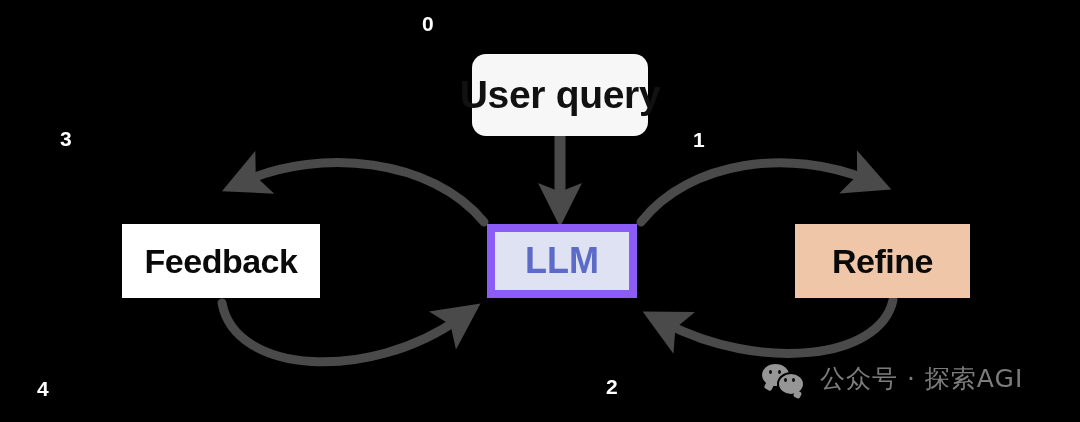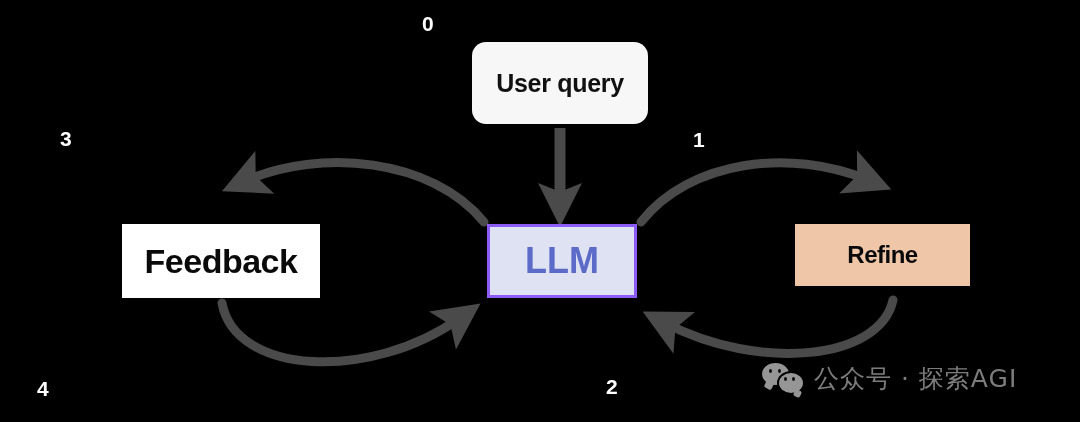--- a/index.html
+++ b/index.html
@@ -28,61 +28,61 @@
     display: flex;
     align-items: center;
     justify-content: center;
     box-sizing: border-box;
     font-weight: bold;
     white-space: nowrap;
   }
   
   #node-user-query {
     left: 472px;
-    top: 42px;
+    top: 54px;
     width: 176px;
     height: 82px;
     background: #f7f7f7;
     border-radius: 14px;
     color: #111111;
-    font-size: 25px;
+    font-size: 39px;
     letter-spacing: -0.3px;
   }
   
   #node-llm {
     left: 487px;
     top: 224px;
     width: 150px;
     height: 74px;
     background: #dfe2f2;
-    border: 3px solid #8b5cf6;
+    border: 8px solid #8b5cf6;
     color: #5c6bc8;
     font-size: 36px;
     letter-spacing: 0px;
   }
   
   #node-feedback {
     left: 122px;
     top: 224px;
     width: 198px;
     height: 74px;
     background: #ffffff;
     color: #0a0a0a;
     font-size: 34px;
     letter-spacing: -0.5px;
   }
   
   #node-refine {
     left: 795px;
     top: 224px;
     width: 175px;
-    height: 62px;
+    height: 74px;
     background: #efc6a8;
     color: #0a0a0a;
-    font-size: 24px;
+    font-size: 34px;
     letter-spacing: -0.5px;
   }
   .step-label {
     position: absolute;
     color: #ffffff;
     font-weight: bold;
     font-size: 21px;
     line-height: 1;
     white-space: nowrap;
   }
@@ -90,22 +90,22 @@
   #step-1 { left: 693px; top: 129px; }
   #step-2 { left: 606px; top: 376px; }
   #step-3 { left: 60px;  top: 128px; }
   #step-4 { left: 37px;  top: 378px; }
 
   #watermark {
     position: absolute;
     left: 762px;
     top: 362px;
     display: flex;
-    align-items: flex-start;
-    gap: 10px;
+    align-items: flex-end;
+    gap: 16px;
     opacity: 0.62;
   }
   #watermark-text {
     color: #c9c9c9;
     font-size: 25px;
     font-weight: normal;
     letter-spacing: 1px;
     white-space: nowrap;
     font-family: "DejaVu Sans", sans-serif;
   }

